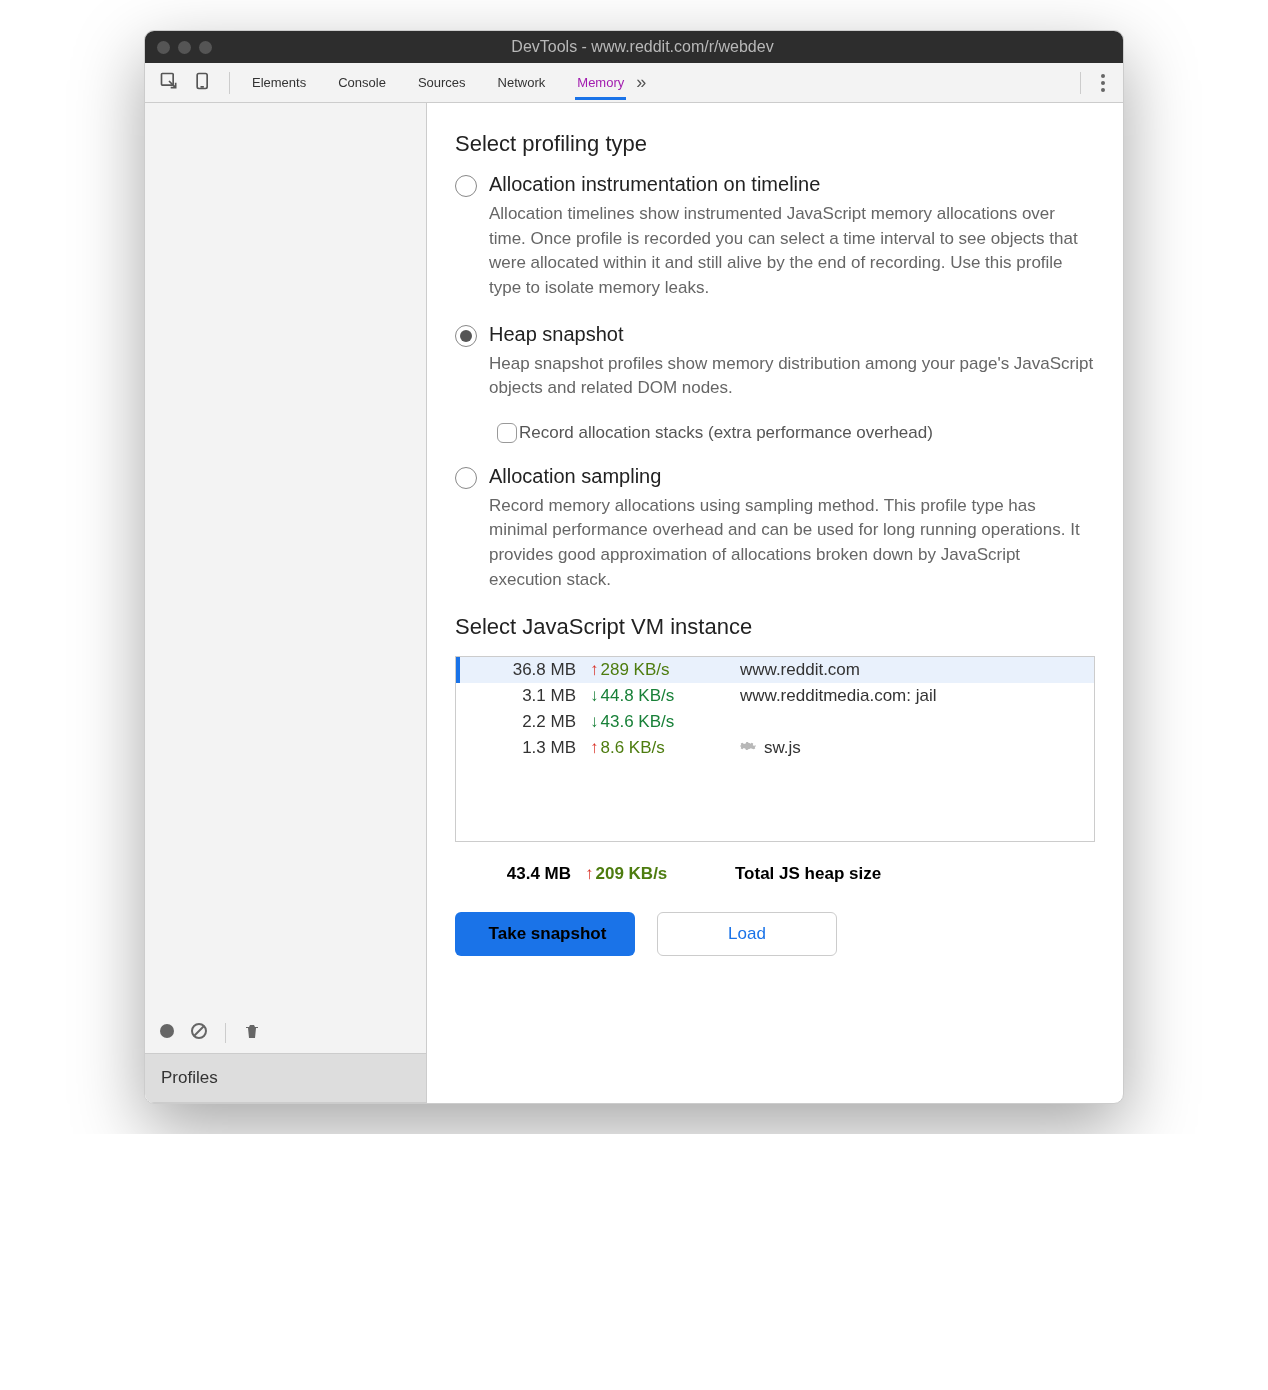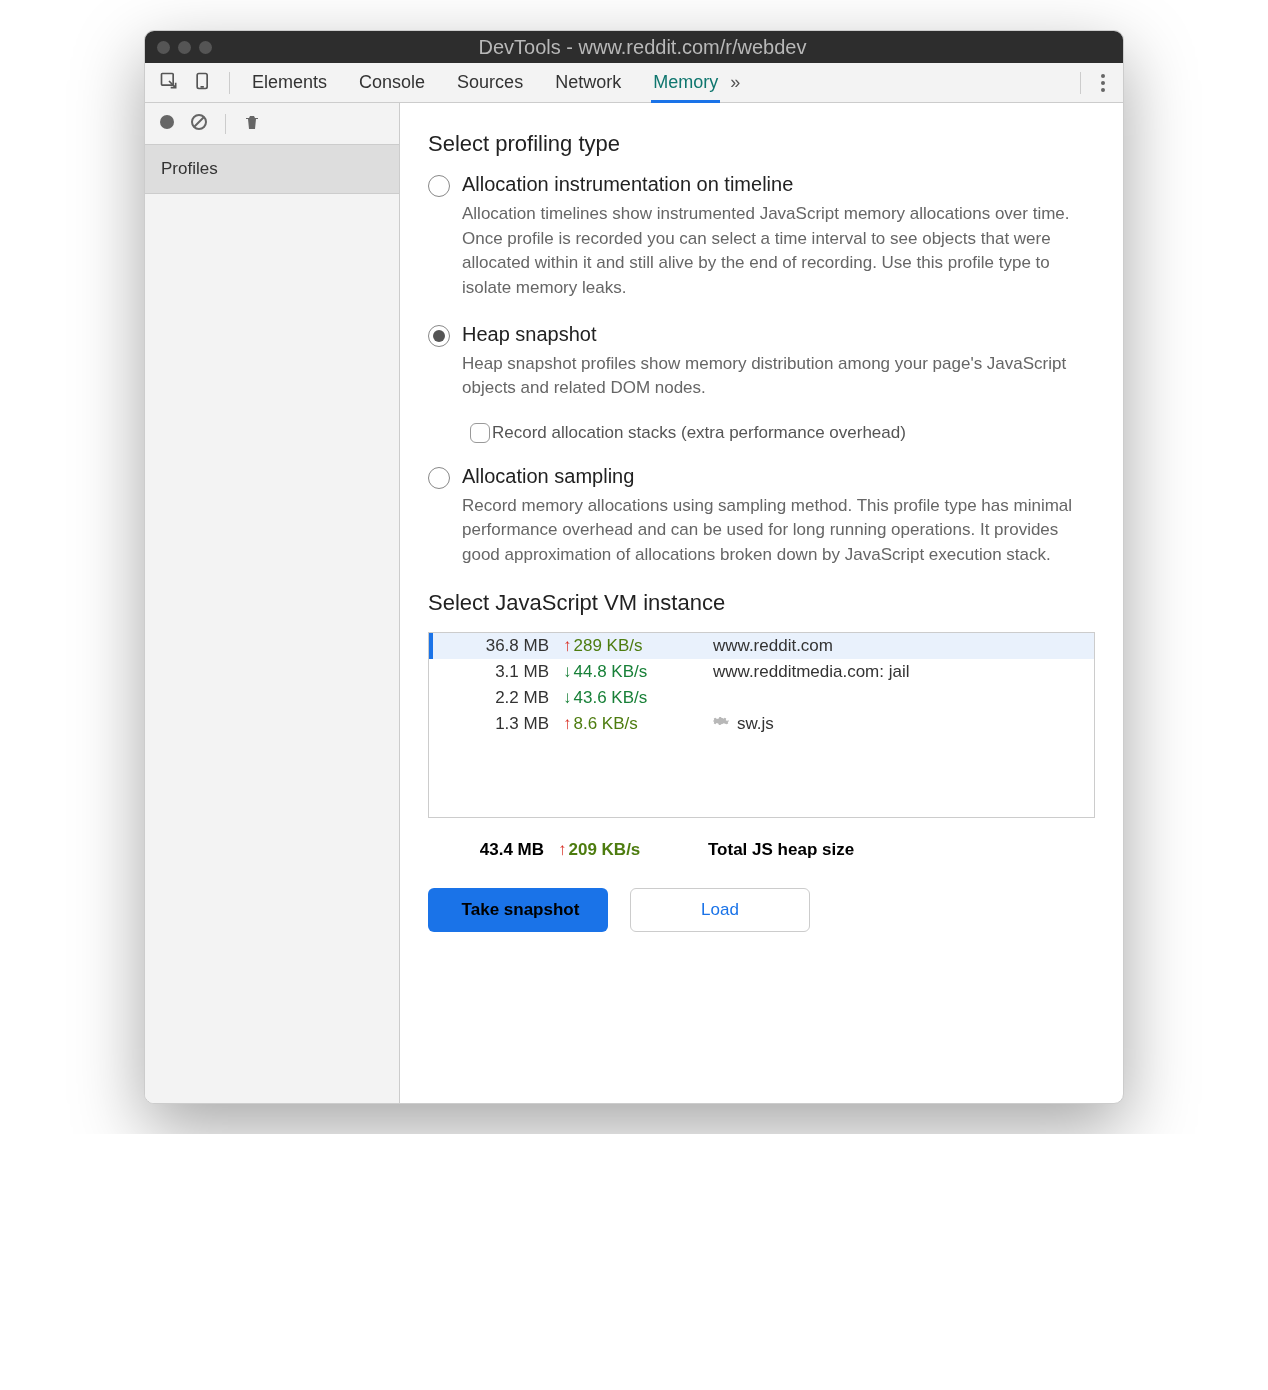--- a/index.html
+++ b/index.html
@@ -18,52 +18,53 @@
     border: 1px solid #ccc;
     background: #fff;
   }
   .titlebar {
     background: #2d2d2d;
     color: #b8b8b8;
     height: 32px;
     display: flex;
     align-items: center;
     padding: 0 12px;
-    font-size: 20px;
+    font-size: 16px;
   }
   .traffic-lights { display: flex; gap: 8px; margin-right: 12px; }
   .traffic-light { width: 13px; height: 13px; border-radius: 50%; background: #555; }
   .titlebar .title { flex: 1; text-align: center; margin-right: 50px; }
 
   .tabbar {
     display: flex;
     align-items: center;
     height: 40px;
     border-bottom: 1px solid #ccc;
     background: #f3f3f3;
     padding: 0 8px;
   }
   .tabbar .left-icons { display: flex; align-items: center; gap: 14px; padding: 0 6px; }
   .tabbar .divider { width: 1px; height: 22px; background: #ccc; margin: 0 10px; }
   .tabbar .tabs { display: flex; gap: 28px; margin-left: 10px; }
-  .tab { color: #333; font-size: 18px; padding: 9px 2px 7px; cursor: pointer; }
-  .tab.active { color: #0f766e; border-bottom: 3px solid #1a73e8; }
+  .tab { color: #333; font-size: 13px; padding: 9px 2px 7px; cursor: pointer; }
+  .tab.active { color: #a21caf; border-bottom: 3px solid #1a73e8; }
   .tabbar .spacer { flex: 1; }
   .more-tabs { font-size: 18px; color: #555; padding: 0 10px; cursor: pointer; }
   .kebab { display: flex; flex-direction: column; gap: 3px; padding: 0 10px; cursor: pointer; }
   .kebab span { width: 4px; height: 4px; background: #666; border-radius: 50%; }
 
   .content { display: flex; min-height: 1000px; }
 
   .sidebar {
-    width: 255px;
+    width: 282px;
     border-right: 1px solid #ccc;
     background: #f3f3f3;
     display: flex;
     flex-direction: column;
+    justify-content: flex-end;
   }
   .sidebar-toolbar {
     height: 42px;
     display: flex;
     align-items: center;
     padding: 0 12px;
     gap: 12px;
     border-bottom: 1px solid #ccc;
   }
   .sidebar-toolbar .divider-v { width: 1px; height: 20px; background: #ccc; margin: 0 4px; }

